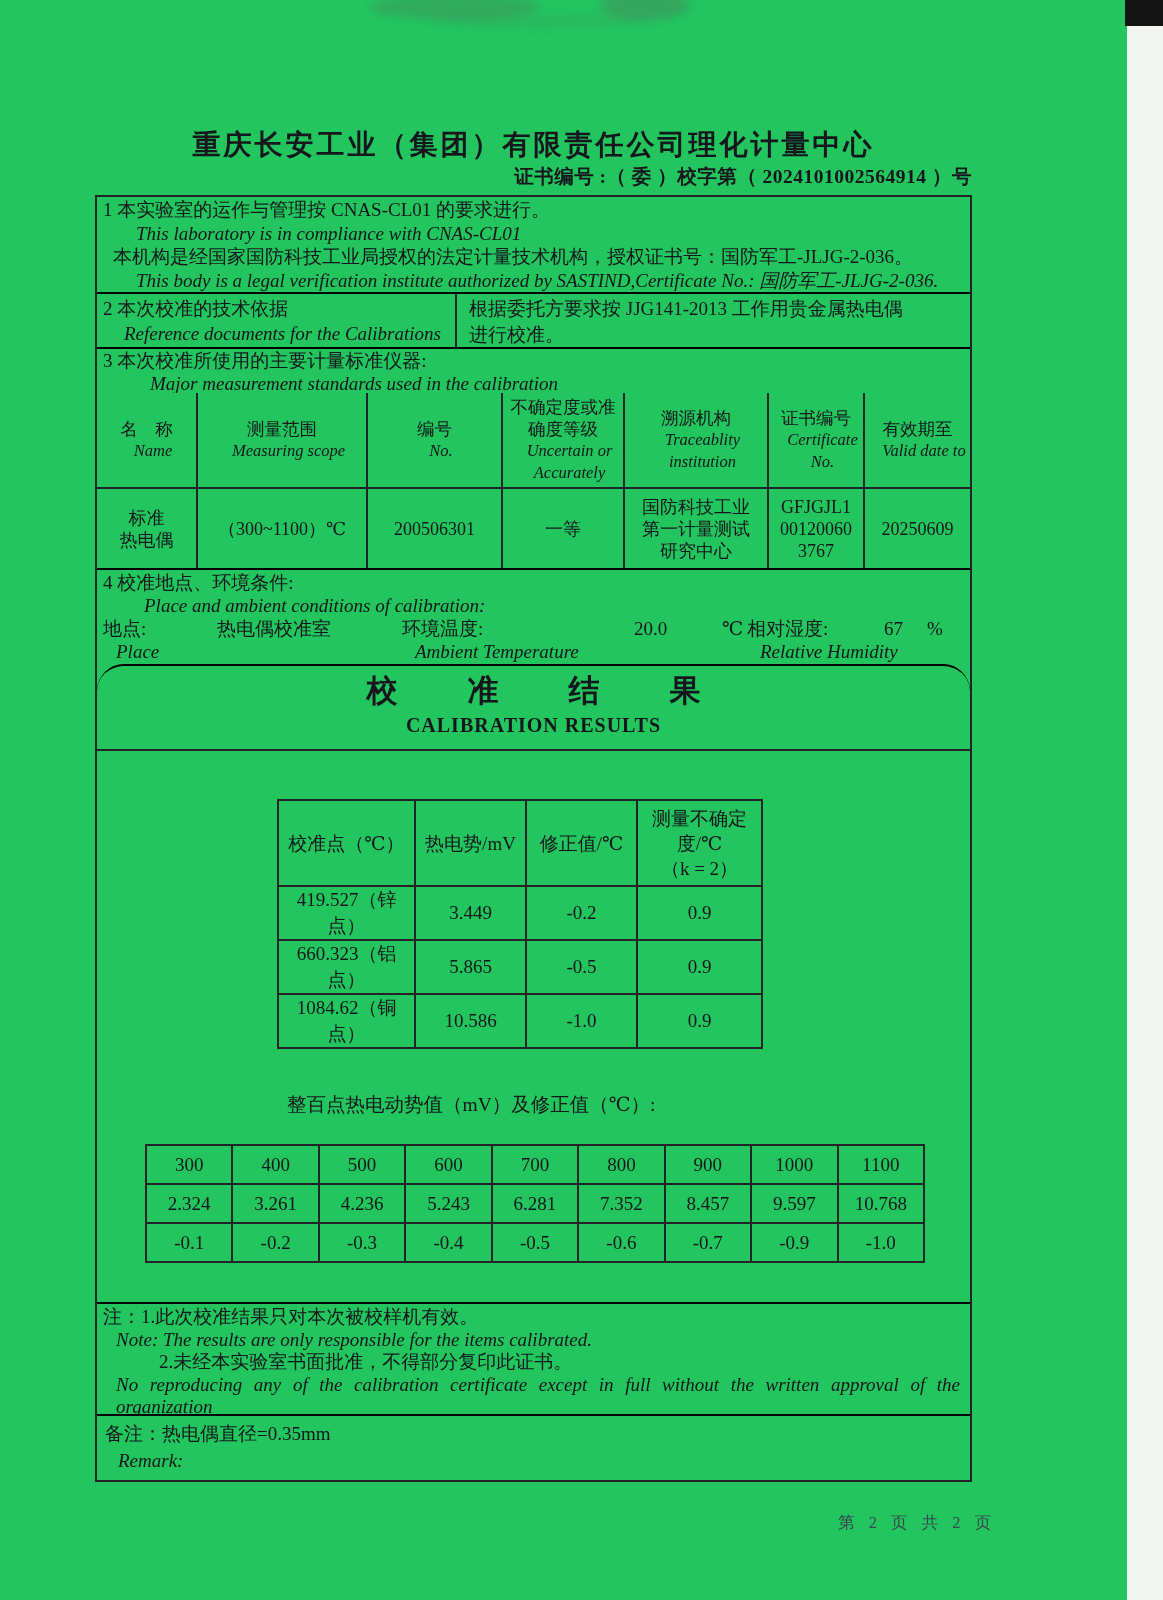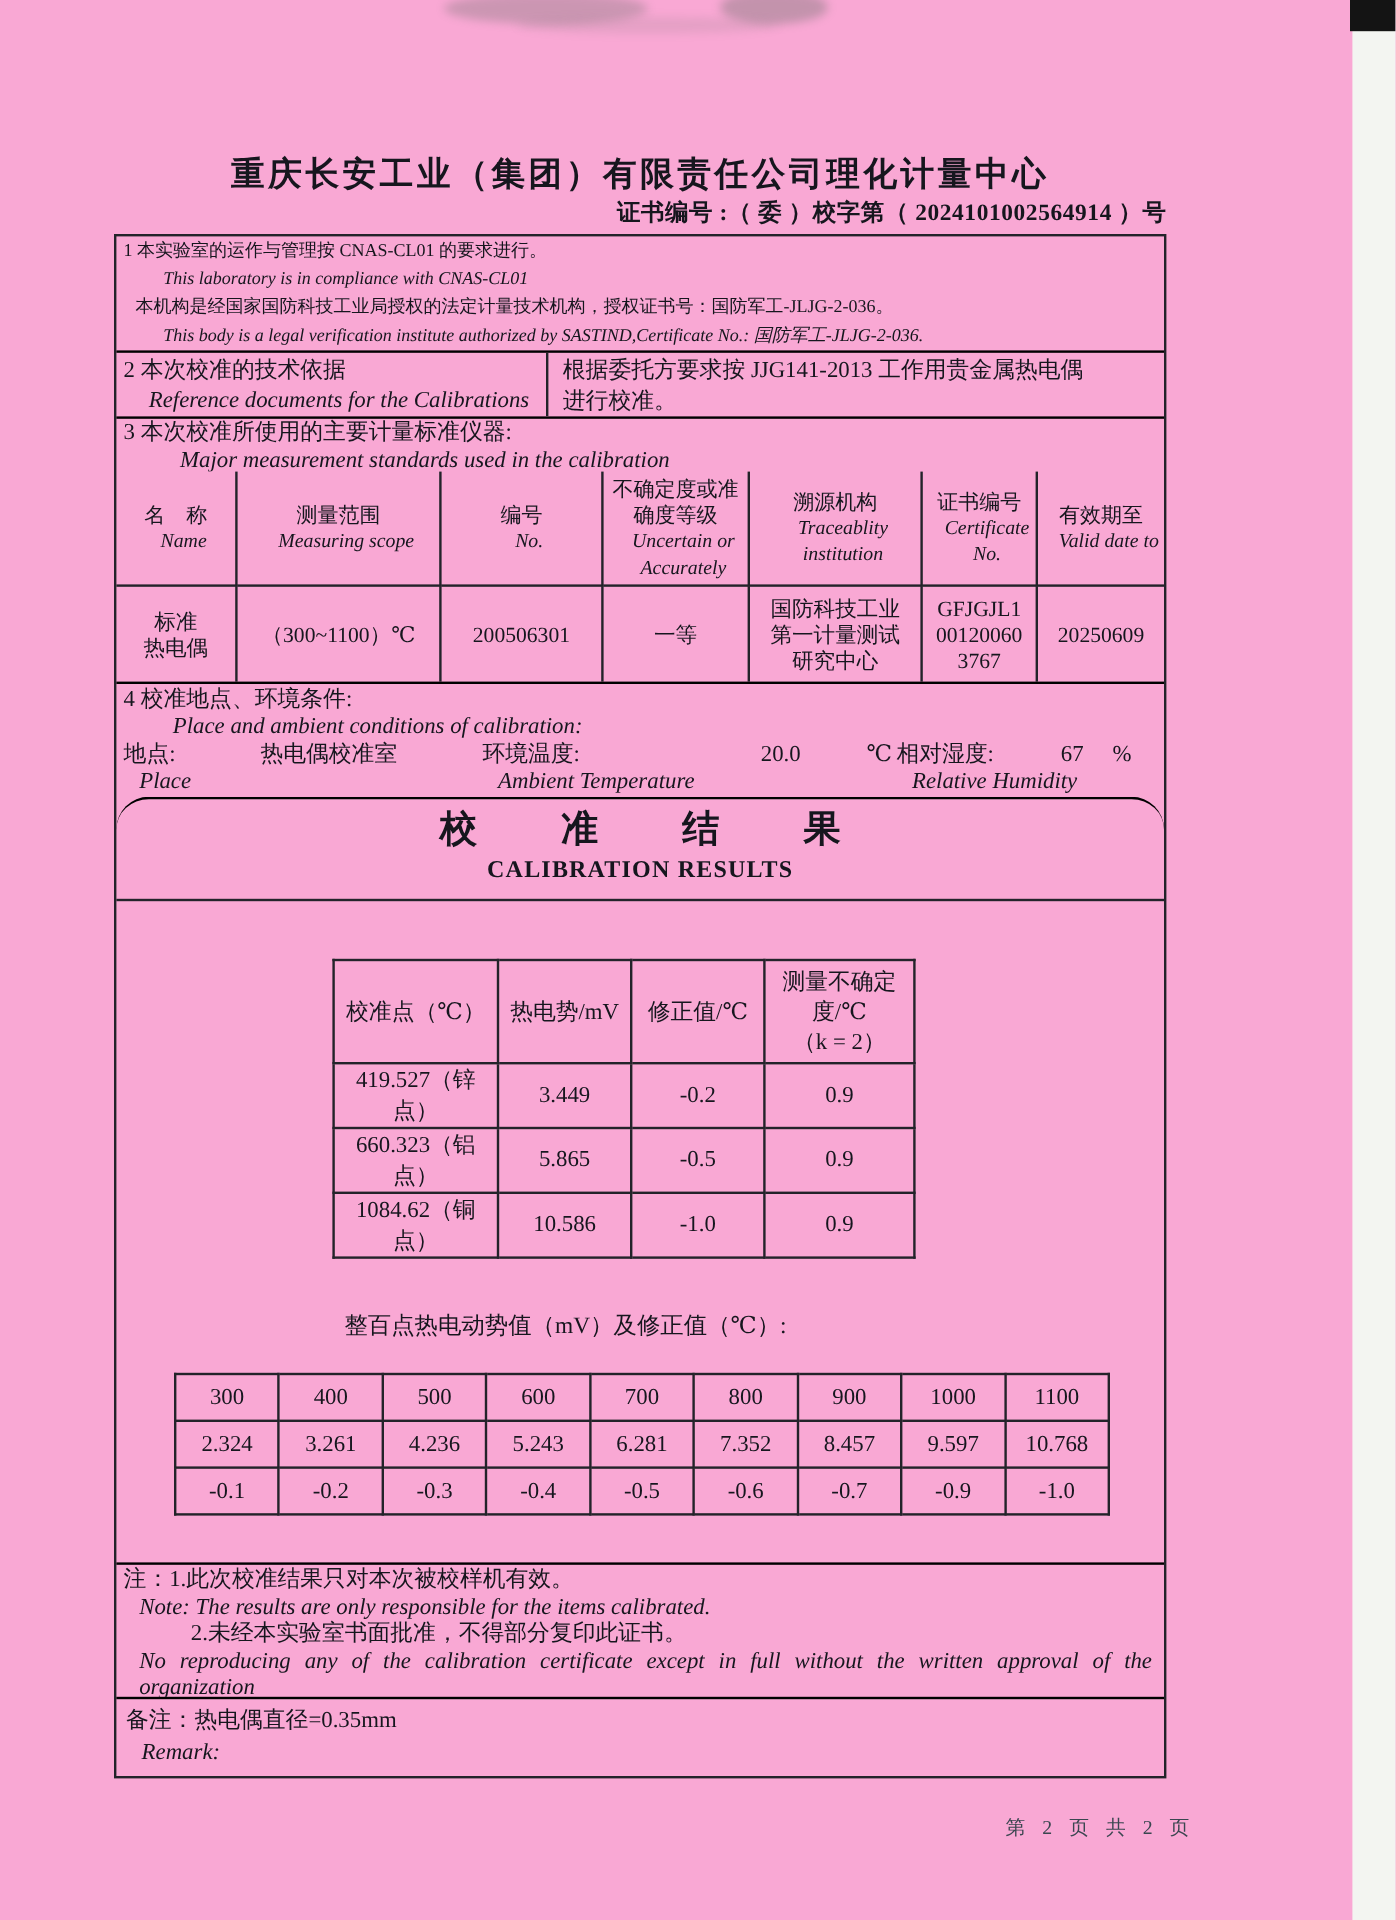--- a/index.html
+++ b/index.html
@@ -7,21 +7,21 @@
   body {
     position: relative;
     background: #f3f5f1;
     font-family: "Liberation Serif", "DejaVu Serif", serif;
     color: #16161e;
     overflow: hidden;
   }
   .paper {
     position: absolute; left: 0; top: 0;
     width: 1127px; height: 1600px;
-    background: #f9a8d4;
+    background: #22c55e;
   }
   .corner-mark {
     position: absolute; right: 0; top: 0;
     width: 38px; height: 26px; background: #141414;
   }
   .smudge { position: absolute; filter: blur(4px); opacity: .28; background: #58695e; border-radius: 50%; }
   .smudge.s1 { left: 370px; top: -6px; width: 170px; height: 26px; }
   .smudge.s2 { left: 600px; top: -8px; width: 90px; height: 28px; opacity: .33; }
   .smudge.s3 { left: 430px; top: 14px; width: 220px; height: 14px; opacity: .12; }
 
@@ -39,21 +39,21 @@
     position: absolute; left: 95px; top: 195px;
     width: 877px; height: 1287px;
     border: 2.5px solid #23232a;
   }
   .sec { border-top: 2px solid #000000; }
   .sec:first-child { border-top: none; }
   .en { font-style: italic; margin-left: 13px; }
   .pre { white-space: pre-line; }
 
   
-  .sec1 { height: 95px; padding: 1px 8px 0 6px; font-size: 15px; line-height: 23.5px; overflow: hidden; }
+  .sec1 { height: 95px; padding: 1px 8px 0 6px; font-size: 19px; line-height: 23.5px; overflow: hidden; }
   .sec1 .en { padding-left: 20px; }
   .sec1 .cn2 { padding-left: 10px; }
 
   
   .sec2 { height: 55px; display: flex; overflow: hidden; }
   .sec2-left { width: 360px; border-right: 2px solid #23232a; padding: 2px 8px 0 6px; font-size: 19px; line-height: 25px; }
   .sec2-left .en { padding-left: 8px; }
   .sec2-right { flex: 1; padding: 2px 8px 0 12px; font-size: 19px; line-height: 26px; }
 
   

